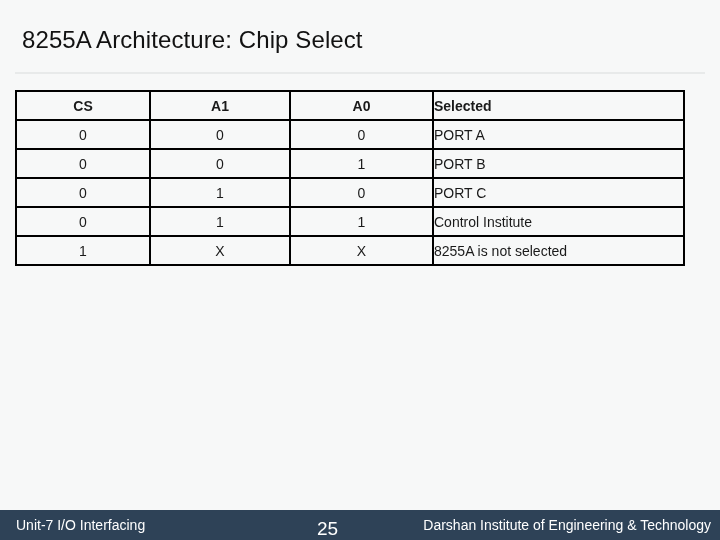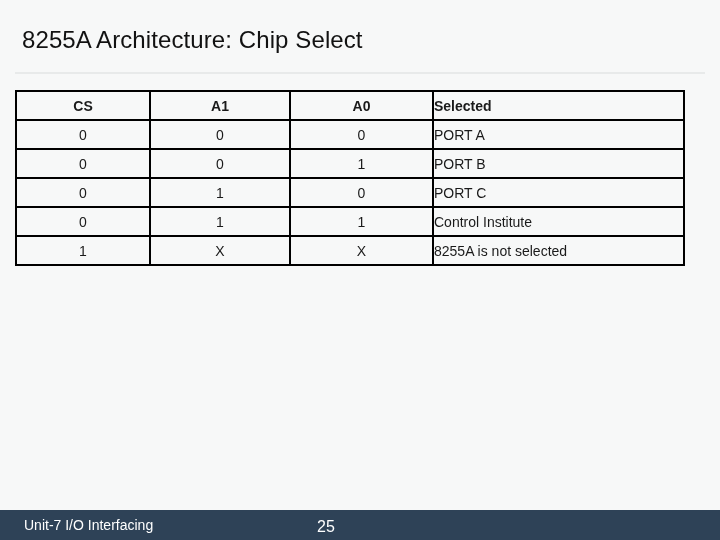--- a/index.html
+++ b/index.html
@@ -81,31 +81,31 @@
     position: absolute;
     left: 0;
     top: 510px;
     width: 720px;
     height: 30px;
     background: #2e4257;
     color: #ffffff;
   }
   .footer-unit {
     position: absolute;
-    left: 24px;
+    left: 16px;
     top: 7px;
     font-size: 14px;
     color: #ffffff;
     white-space: nowrap;
   }
   .footer-page {
     position: absolute;
     left: 317px;
     top: 8px;
-    font-size: 16px;
+    font-size: 19px;
     color: #ffffff;
     white-space: nowrap;
     text-align: center;
   }
   .footer-inst {
     position: absolute;
     right: 9px;
     top: 7px;
     font-size: 14px;
     color: #ffffff;
@@ -164,13 +164,14 @@
       <td class="cell-center">X</td>
       <td class="cell-center">X</td>
       <td class="cell-left">8255A is not selected</td>
     </tr>
   </tbody>
 </table>
 
 <div class="footer-bar">
   <span class="footer-unit">Unit-7 I/O Interfacing</span>
   <span class="footer-page">25</span>
+  <span class="footer-inst">Darshan Institute of Engineering &amp; Technology</span>
 </div>
 
 </body></html>

